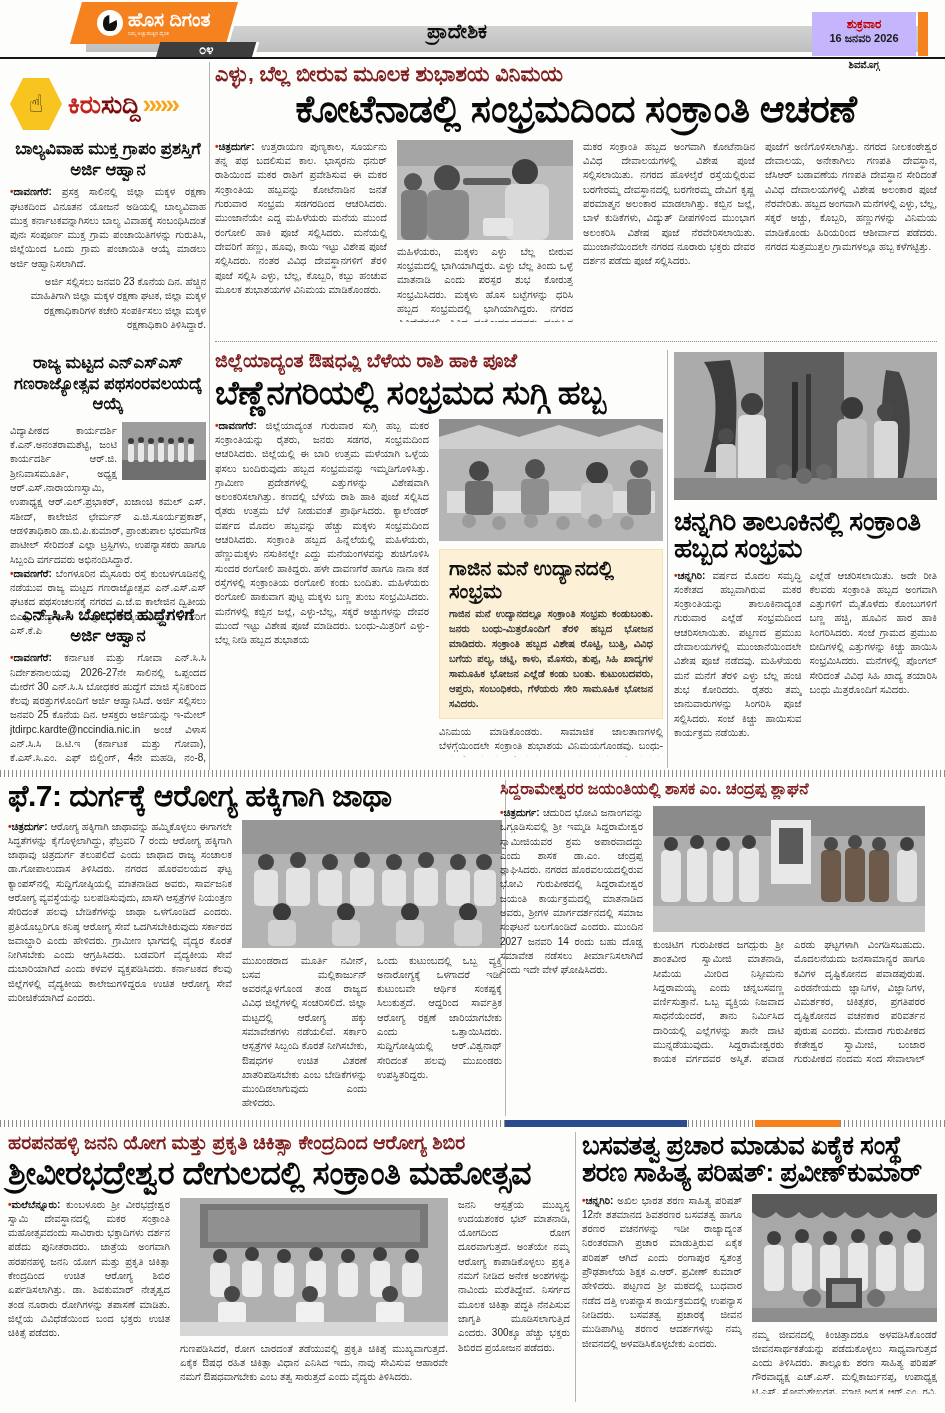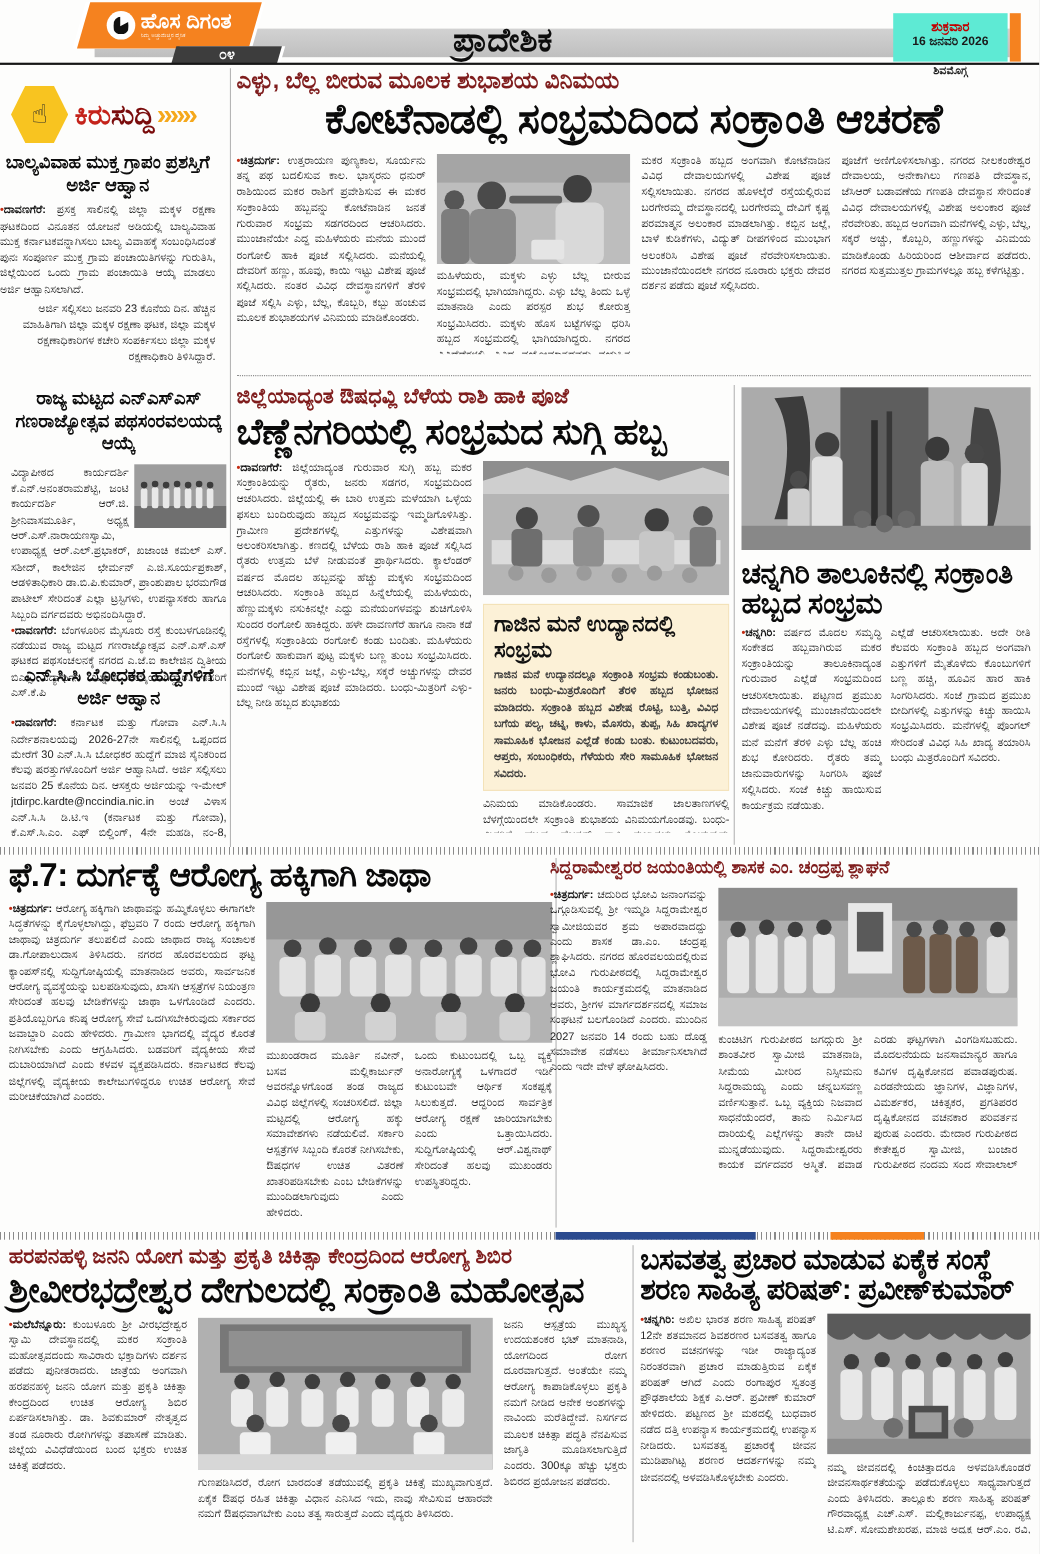--- a/index.html
+++ b/index.html
@@ -1,34 +1,34 @@
 <!DOCTYPE html>
 <html><head>
 <meta charset="utf-8">
 <style>
   html,body{margin:0;padding:0;background:#e9e9e9;}
   .page{position:relative;width:945px;height:1413px;background:#fdfdfc;margin:0 auto;
         font-family:"Liberation Sans","DejaVu Sans",sans-serif;color:#1a1a1a;overflow:hidden;}
   .abs{position:absolute;}
   
   .band{position:absolute;left:86px;top:26px;width:832px;height:26px;background:linear-gradient(#d2d2d2,#bfbfbf);}
-  .section-title{position:absolute;left:0;right:90px;top:-6px;text-align:center;font-size:30px;font-weight:800;color:#0d0d0d;}
+  .section-title{position:absolute;left:0;right:90px;top:-6px;text-align:center;font-size:20px;font-weight:800;color:#0d0d0d;}
   .logo-box{position:absolute;left:76px;top:2px;width:156px;height:42px;background:#f5821f;transform:skewX(-16deg);
             box-shadow:3px 0 0 #fff,-4px 0 0 #fff;display:flex;align-items:center;justify-content:center;}
   .logo-inner{transform:skewX(16deg);display:flex;align-items:center;gap:5px;}
   .logo-circle{width:26px;height:26px;border-radius:50%;background:#fff;position:relative;flex:0 0 auto;}
   .logo-circle:after{content:"";position:absolute;left:6px;top:5px;width:14px;height:16px;background:#111;
             border-radius:50% 50% 40% 40%;clip-path:polygon(0 0,45% 0,45% 55%,100% 30%,100% 100%,0 100%);}
   .logo-text{line-height:1;}
   .logo-title{font-size:19px;font-weight:800;color:#fff;letter-spacing:0;}
   .logo-tagline{font-size:5px;color:#fff;margin-top:2px;}
   .pagenum-box{position:absolute;left:158px;top:42px;width:96px;height:16px;background:#3d3d3d;transform:skewX(-16deg);
             display:flex;align-items:center;justify-content:center;box-shadow:3px 0 0 #fff;}
   .pagenum{transform:skewX(16deg);color:#fff;font-weight:800;font-size:13px;}
-  .date-box{position:absolute;left:812px;top:12px;width:104px;height:44px;background:#5eead4;text-align:center;padding-top:5px;box-sizing:border-box;}
+  .date-box{position:absolute;left:812px;top:12px;width:104px;height:44px;background:#c4b5fd;text-align:center;padding-top:5px;box-sizing:border-box;}
   .day{color:#c00000;font-weight:800;font-size:12px;}
   .date{color:#1a1a1a;font-size:11px;font-weight:600;margin-top:1px;}
   .orange-bar{position:absolute;left:918px;top:12px;width:10px;height:44px;background:#f5821f;}
   .edition{position:absolute;left:812px;top:59px;width:104px;text-align:center;font-size:10px;font-weight:700;color:#222;}
   .head-rule{position:absolute;left:0;top:57px;width:945px;height:2px;background:#161616;}
   
   .bodytext{font-size:10px;line-height:1.43;text-align:justify;color:#222;}
   .dateline{font-weight:800;color:#111;}
   .bullet{color:#c42b12;font-weight:800;}
   .col{overflow:hidden;}
@@ -81,21 +81,21 @@
   <div class="edition">ಶಿವಮೊಗ್ಗ</div>
   <div class="head-rule"></div>
 
   <div class="badge-row">
     <div class="hex">☝</div>
     <div class="badge-text">
       <span class="badge-kiru">ಕಿರು</span><span class="badge-suddi">ಸುದ್ದಿ</span><span class="badge-chev">»»»</span>
     </div>
   </div>
 
-  <div class="abs" style="left:0;top:138px;width:196px;">
+  <div class="abs" style="left:10px;top:138px;width:196px;">
     <div class="side-hl">ಬಾಲ್ಯವಿವಾಹ ಮುಕ್ತ ಗ್ರಾಪಂ ಪ್ರಶಸ್ತಿಗೆ ಅರ್ಜಿ ಆಹ್ವಾನ</div>
     <p class="bodytext" style="margin:6px 0 0;">
       <span class="bullet">•</span><span class="dateline">ದಾವಣಗೆರೆ:</span>
       <span>ಪ್ರಸಕ್ತ ಸಾಲಿನಲ್ಲಿ ಜಿಲ್ಲಾ ಮಕ್ಕಳ ರಕ್ಷಣಾ ಘಟಕದಿಂದ ವಿನೂತನ ಯೋಜನೆ ಅಡಿಯಲ್ಲಿ ಬಾಲ್ಯವಿವಾಹ ಮುಕ್ತ ಕರ್ನಾಟಕವನ್ನಾಗಿಸಲು ಬಾಲ್ಯ ವಿವಾಹಕ್ಕೆ ಸಂಬಂಧಿಸಿದಂತೆ ಪುನಃ ಸಂಪೂರ್ಣ ಮುಕ್ತ ಗ್ರಾಮ ಪಂಚಾಯಿತಿಗಳನ್ನು ಗುರುತಿಸಿ, ಜಿಲ್ಲೆಯಿಂದ ಒಂದು ಗ್ರಾಮ ಪಂಚಾಯಿತಿ ಆಯ್ಕೆ ಮಾಡಲು ಅರ್ಜಿ ಆಹ್ವಾನಿಸಲಾಗಿದೆ.</span>
     </p>
     <p class="bodytext" style="margin:4px 0 0;text-align:right;">
       <span>ಅರ್ಜಿ ಸಲ್ಲಿಸಲು ಜನವರಿ 23 ಕೊನೆಯ ದಿನ. ಹೆಚ್ಚಿನ ಮಾಹಿತಿಗಾಗಿ ಜಿಲ್ಲಾ ಮಕ್ಕಳ ರಕ್ಷಣಾ ಘಟಕ, ಜಿಲ್ಲಾ ಮಕ್ಕಳ ರಕ್ಷಣಾಧಿಕಾರಿಗಳ ಕಚೇರಿ ಸಂಪರ್ಕಿಸಲು ಜಿಲ್ಲಾ ಮಕ್ಕಳ ರಕ್ಷಣಾಧಿಕಾರಿ ತಿಳಿಸಿದ್ದಾರೆ.</span>
     </p>
   </div>
 

